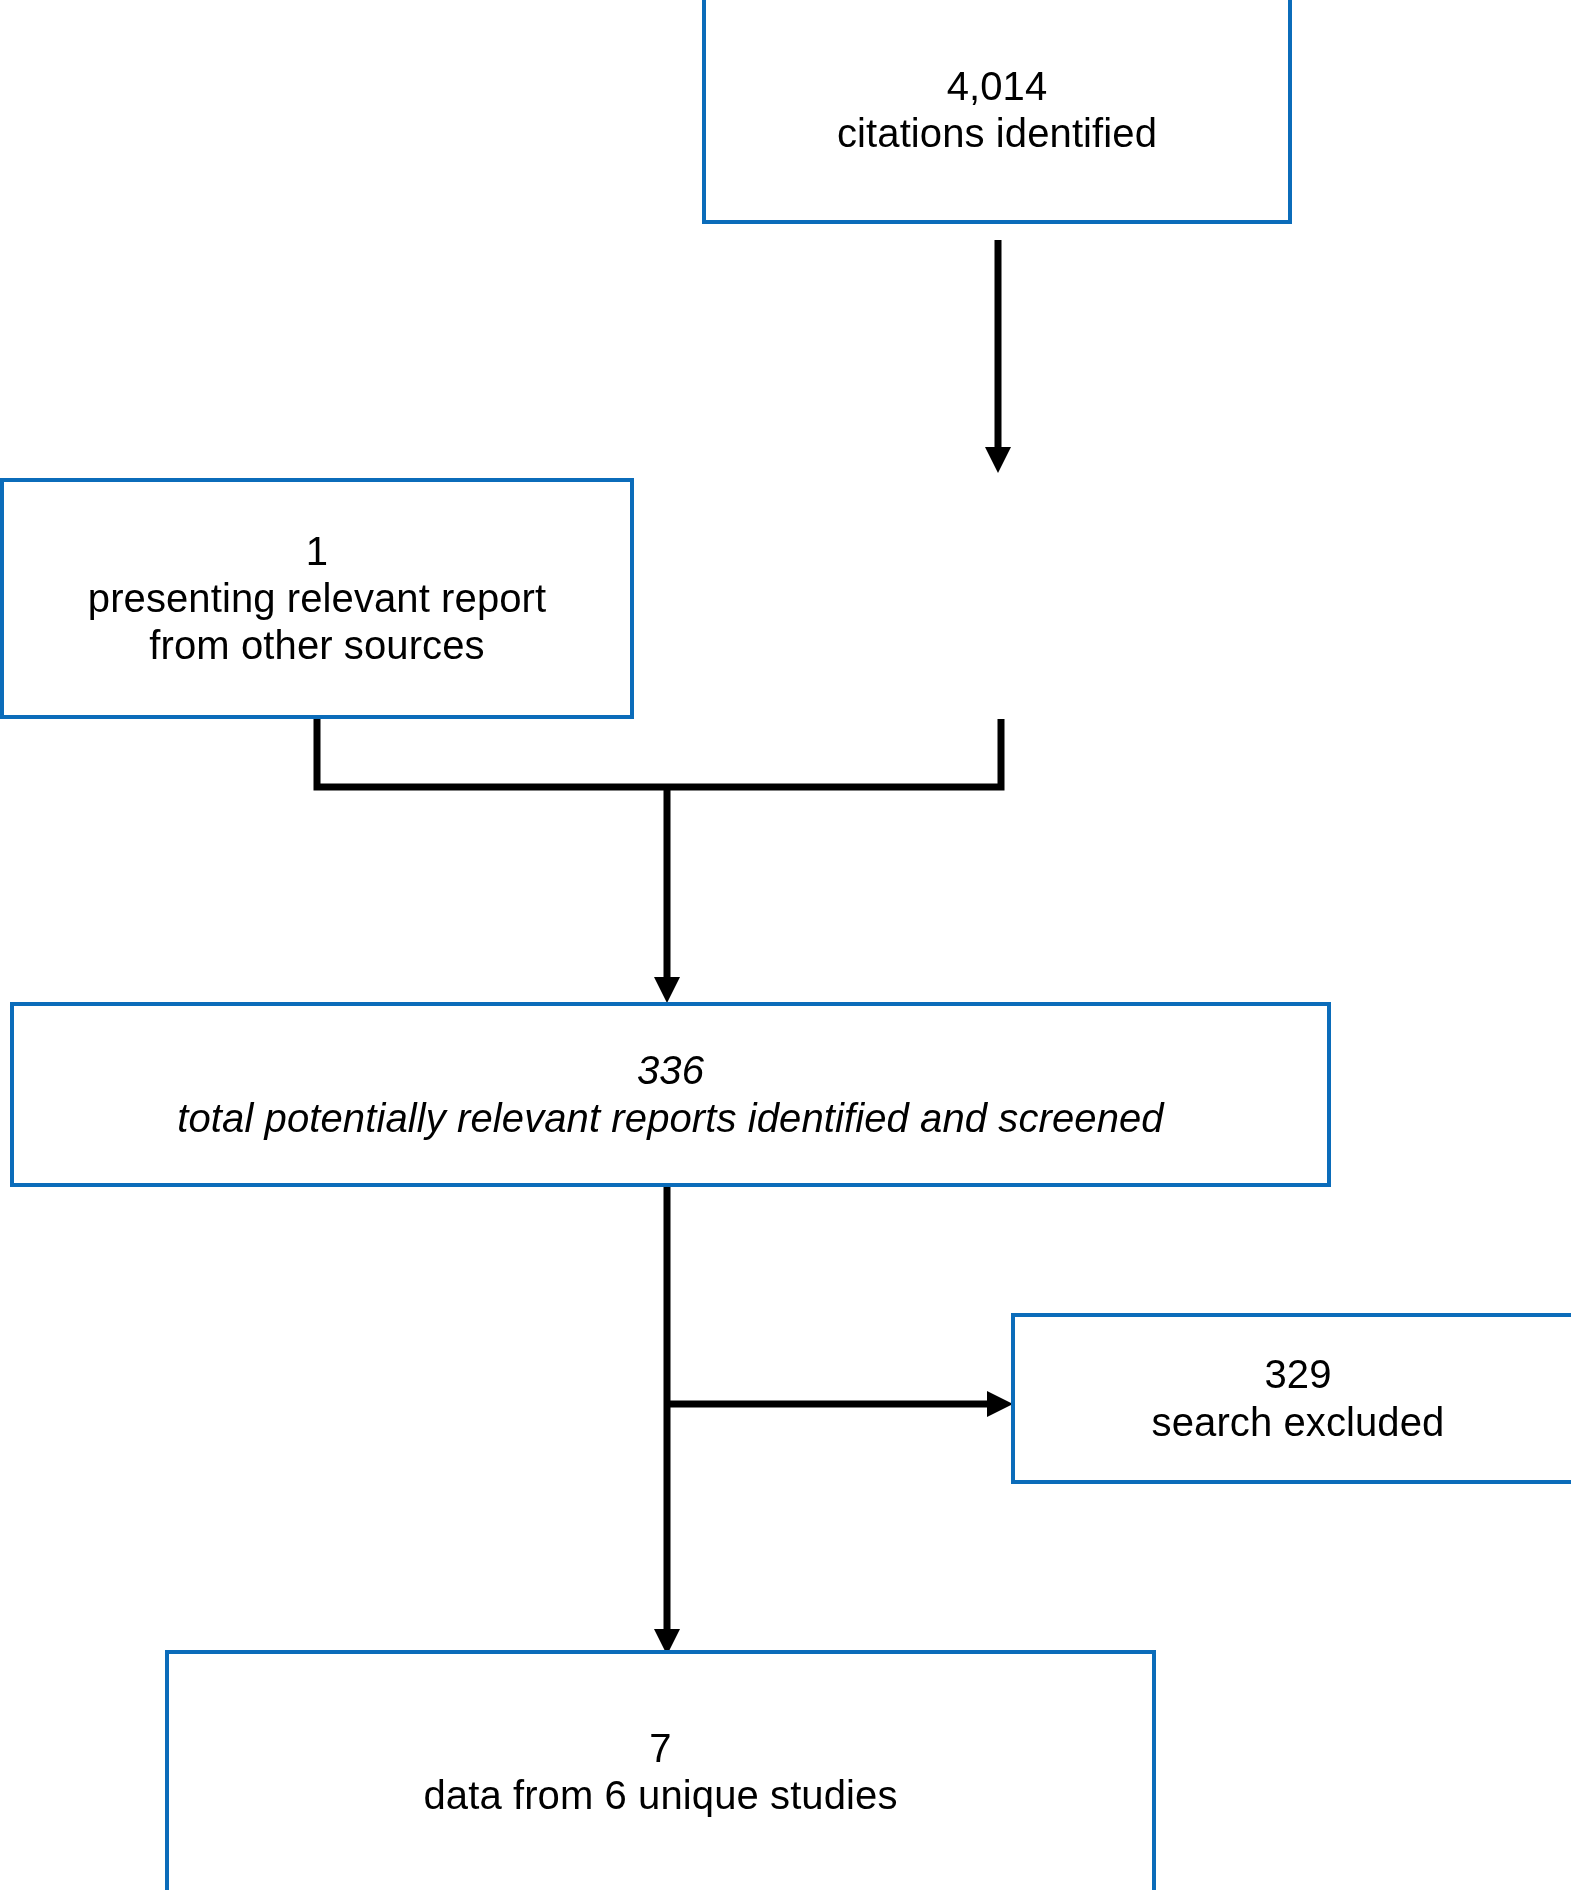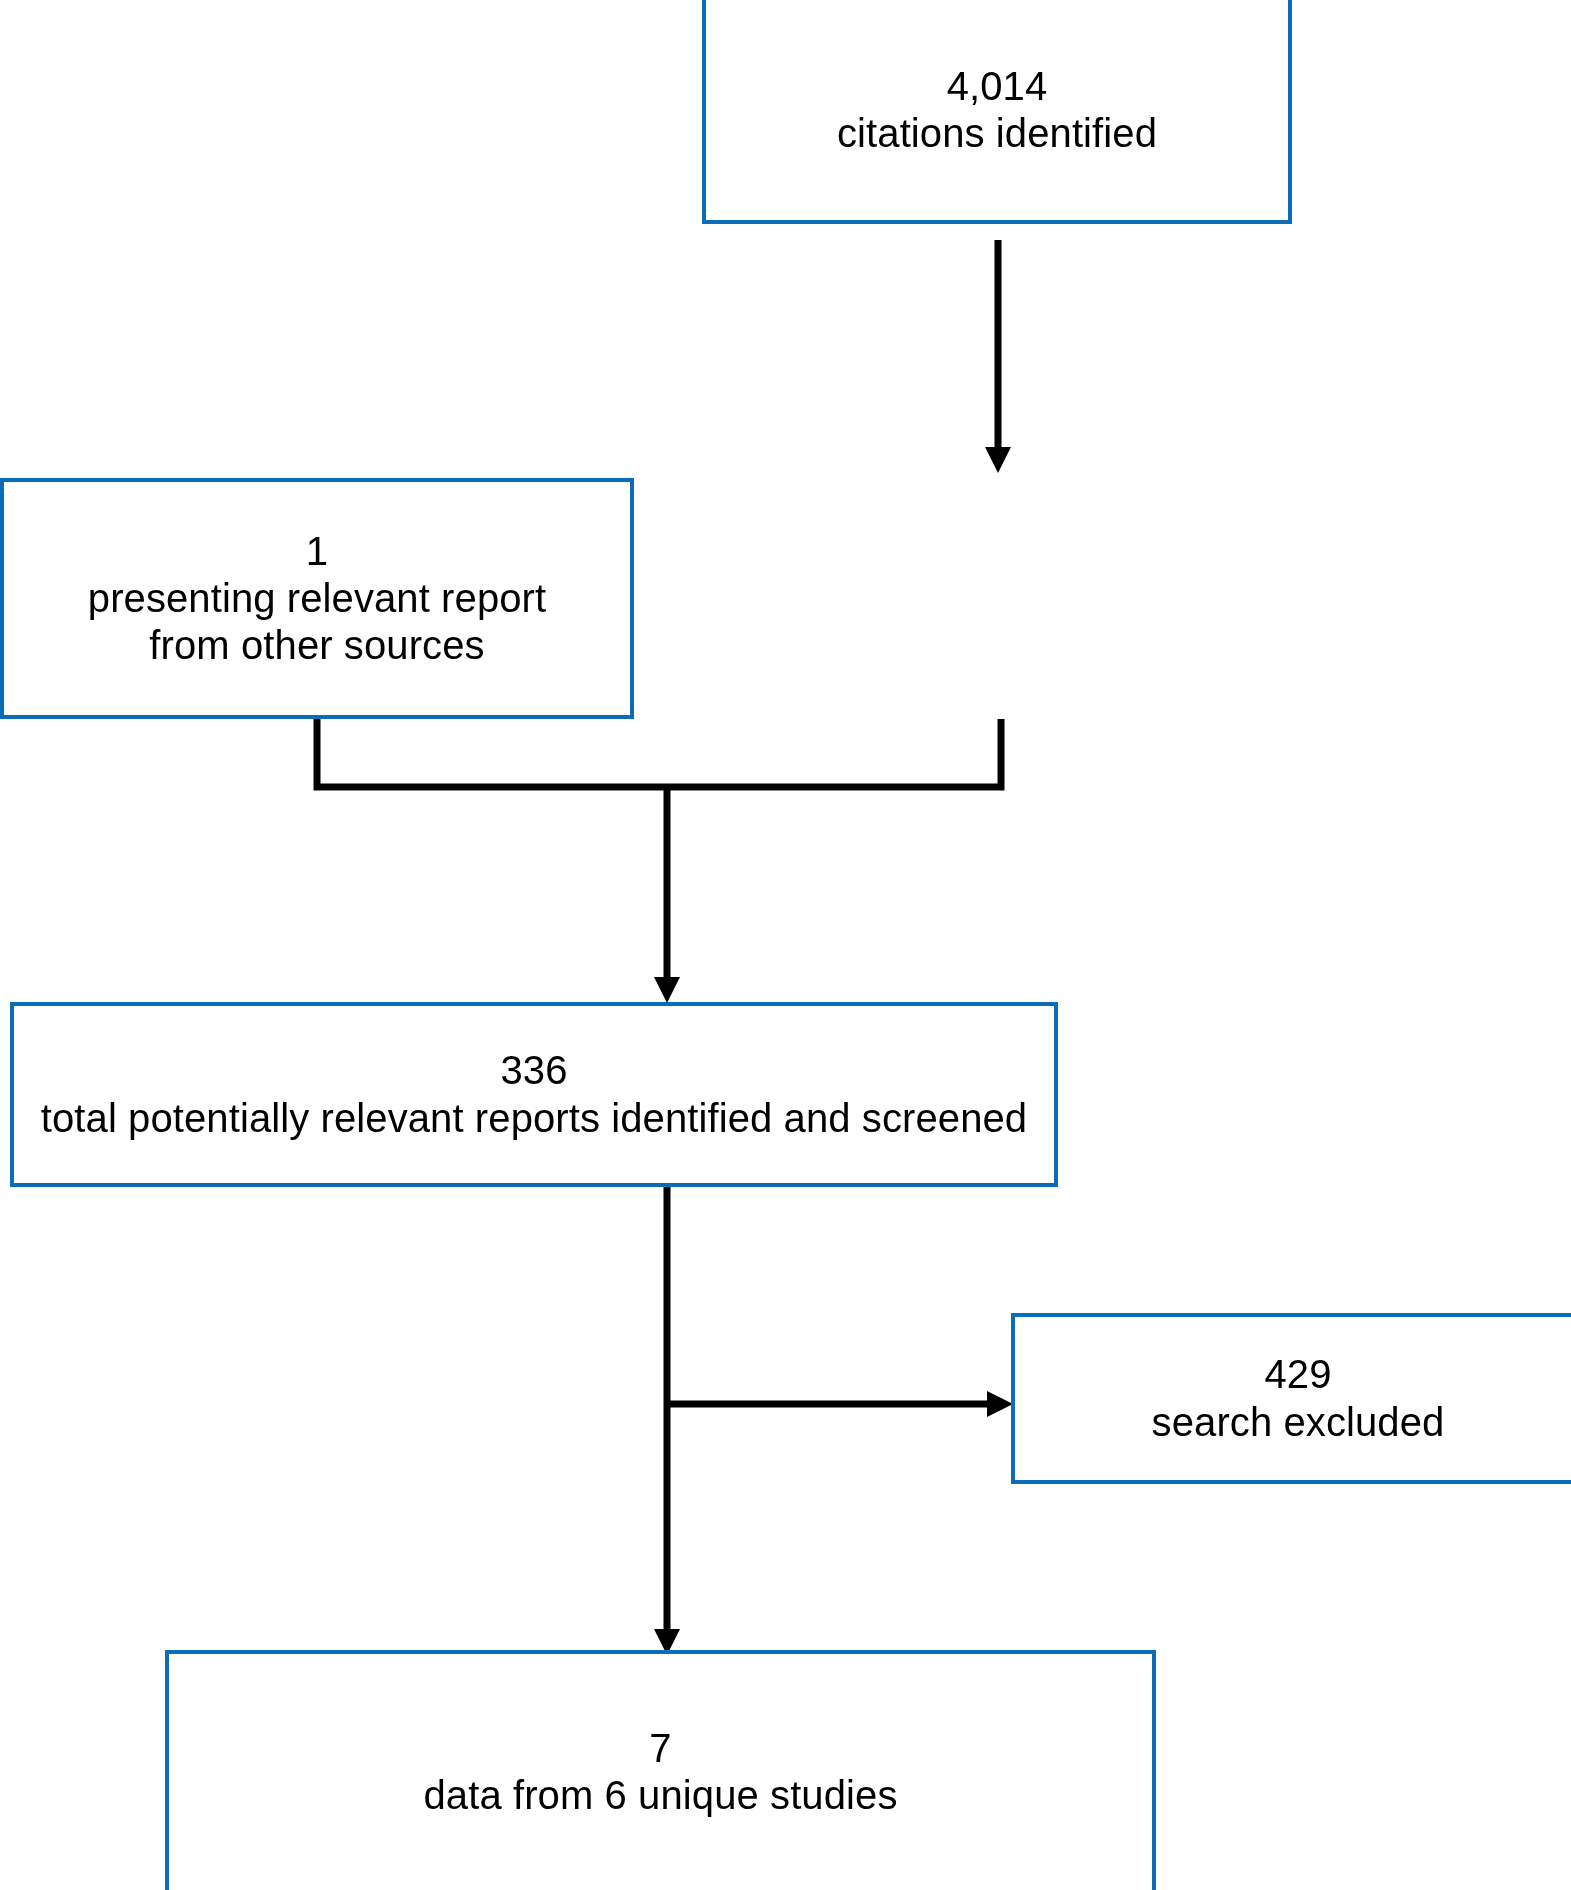--- a/index.html
+++ b/index.html
@@ -43,21 +43,21 @@
   }
   .node-line {
     display: block;
     white-space: nowrap;
     text-align: center;
   }
   
   #node-citations      { left: 702px;  top: -4px;   width: 590px;  height: 228px; }
   #node-other-sources  { left: 0px;    top: 478px;  width: 634px;  height: 241px; }
   #node-screened       { left: 684px;  top: 478px;  width: 634px;  height: 241px; }
-  #node-total          { left: 10px;   top: 1002px; width: 1048px; height: 185px; }
+  #node-total          { left: 10px;   top: 1002px; width: 1321px; height: 185px; font-style: italic; }
   #node-excluded       { left: 1011px; top: 1313px; width: 574px;  height: 171px; }
   #node-included       { left: 165px;  top: 1650px; width: 991px;  height: 244px; }
 </style>
 </head>
 <body>
 
 <div id="flow-root">
 
   <svg class="connectors" viewBox="0 0 1571 1890">
     <defs>
@@ -90,21 +90,21 @@
     <span class="node-line">from other sources</span>
   </div>
 
 
   <div class="node-box" id="node-total">
     <span class="node-line">336</span>
     <span class="node-line">total potentially relevant reports identified and screened</span>
   </div>
 
   <div class="node-box" id="node-excluded">
-    <span class="node-line">429</span>
+    <span class="node-line">329</span>
     <span class="node-line">search excluded</span>
   </div>
 
   <div class="node-box" id="node-included">
     <span class="node-line">7</span>
     <span class="node-line">data from 6 unique studies</span>
   </div>
 
 </div>
 

